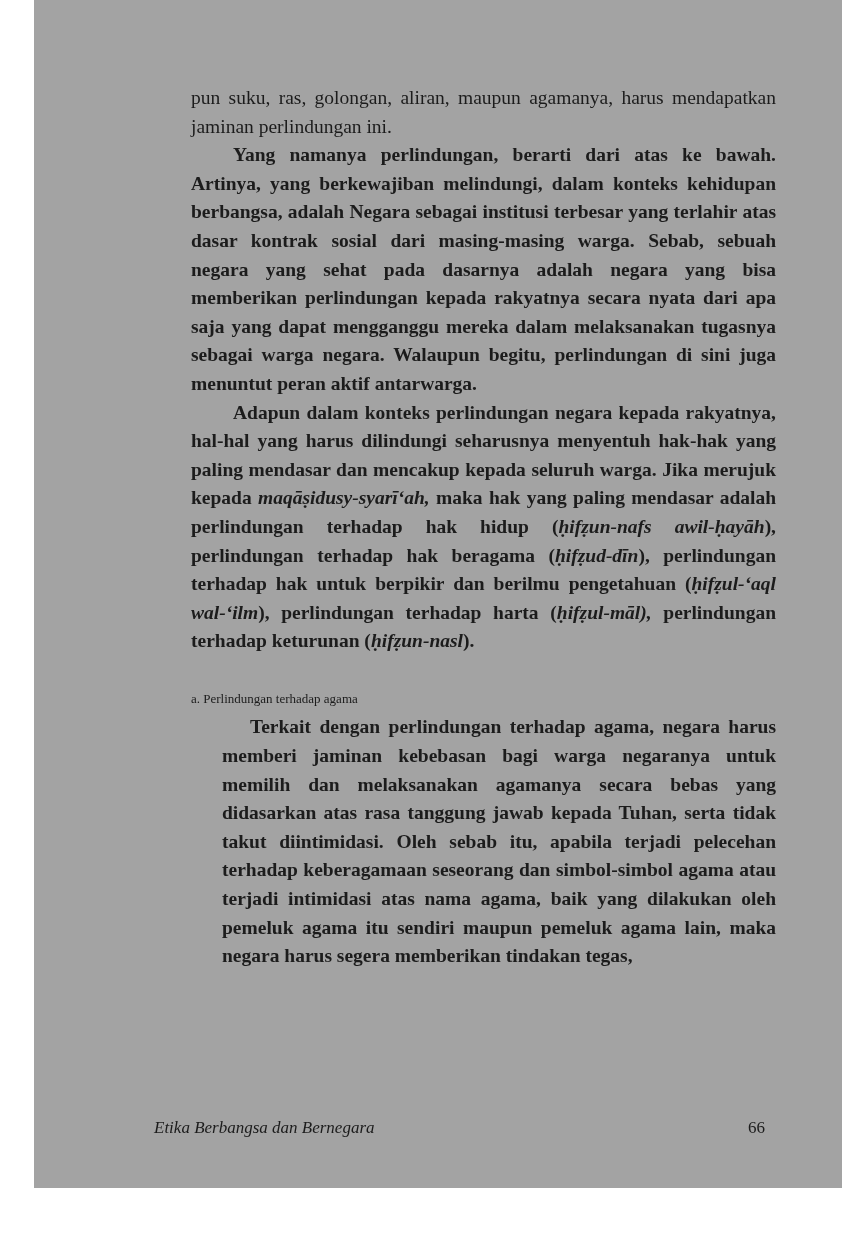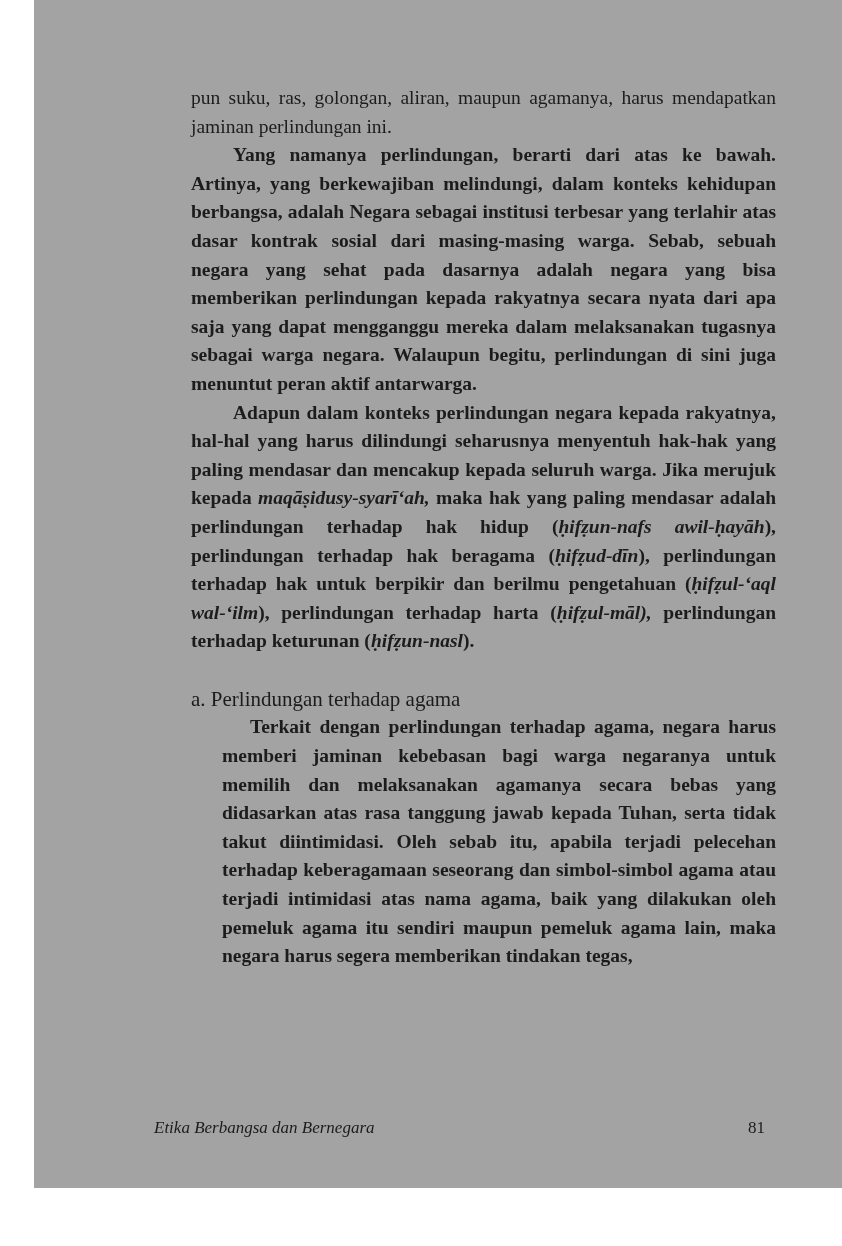--- a/index.html
+++ b/index.html
@@ -21,21 +21,21 @@
     width: 585px;
     font-size: 19.5px;
     line-height: 28.6px;
     text-align: justify;
   }
   p.para { margin: 0; }
   p.para.indent { text-indent: 42px; font-weight: bold; }
   em { font-style: italic; }
   .section-heading {
     font-weight: normal;
-    font-size: 21px;
+    font-size: 13px;
     line-height: 28.6px;
     margin-top: 29px;
     text-align: left;
   }
   .section-block { margin-left: 31px; }
   .section-block p.para.indent { text-indent: 28px; }
   .footer {
     position: absolute;
     left: 120px;
     top: 1118px;
@@ -60,15 +60,15 @@
         <p class="para indent"><span>Adapun dalam konteks perlindungan negara kepada rakyatnya, hal-hal yang harus dilindungi seharusnya menyentuh hak-hak yang paling mendasar dan mencakup kepada seluruh warga. Jika merujuk kepada </span><em>maqāṣidusy-syarī‘ah,</em><span> maka hak yang paling mendasar adalah perlindungan terhadap hak hidup (</span><em>ḥifẓun-nafs awil-ḥayāh</em><span>), perlindungan terhadap hak beragama (</span><em>ḥifẓud-dīn</em><span>), perlindungan terhadap hak untuk berpikir dan berilmu pengetahuan (</span><em>ḥifẓul-‘aql wal-‘ilm</em><span>), perlindungan terhadap harta (</span><em>ḥifẓul-māl),</em><span> perlindungan terhadap keturunan (</span><em>ḥifẓun-nasl</em><span>).</span></p>
       </div>
     <h3 class="section-heading">a. Perlindungan terhadap agama</h3>
     <div id="section-paragraphs" class="section-block">
         <p class="para indent"><span>Terkait dengan perlindungan terhadap agama, negara harus memberi jaminan kebebasan bagi warga negaranya untuk memilih dan melaksanakan agamanya secara bebas yang didasarkan atas rasa tanggung jawab kepada Tuhan, serta tidak takut diintimidasi. Oleh sebab itu, apabila terjadi pelecehan terhadap keberagamaan seseorang dan simbol-simbol agama atau terjadi intimidasi atas nama agama, baik yang dilakukan oleh pemeluk agama itu sendiri maupun pemeluk agama lain, maka negara harus segera memberikan tindakan tegas,</span></p>
       </div>
   </div>
 
   <div class="footer">
     <span class="footer-title">Etika Berbangsa dan Bernegara</span>
-    <span class="page-number">81</span>
+    <span class="page-number">66</span>
   </div>
 </div>
 
 </body></html>

